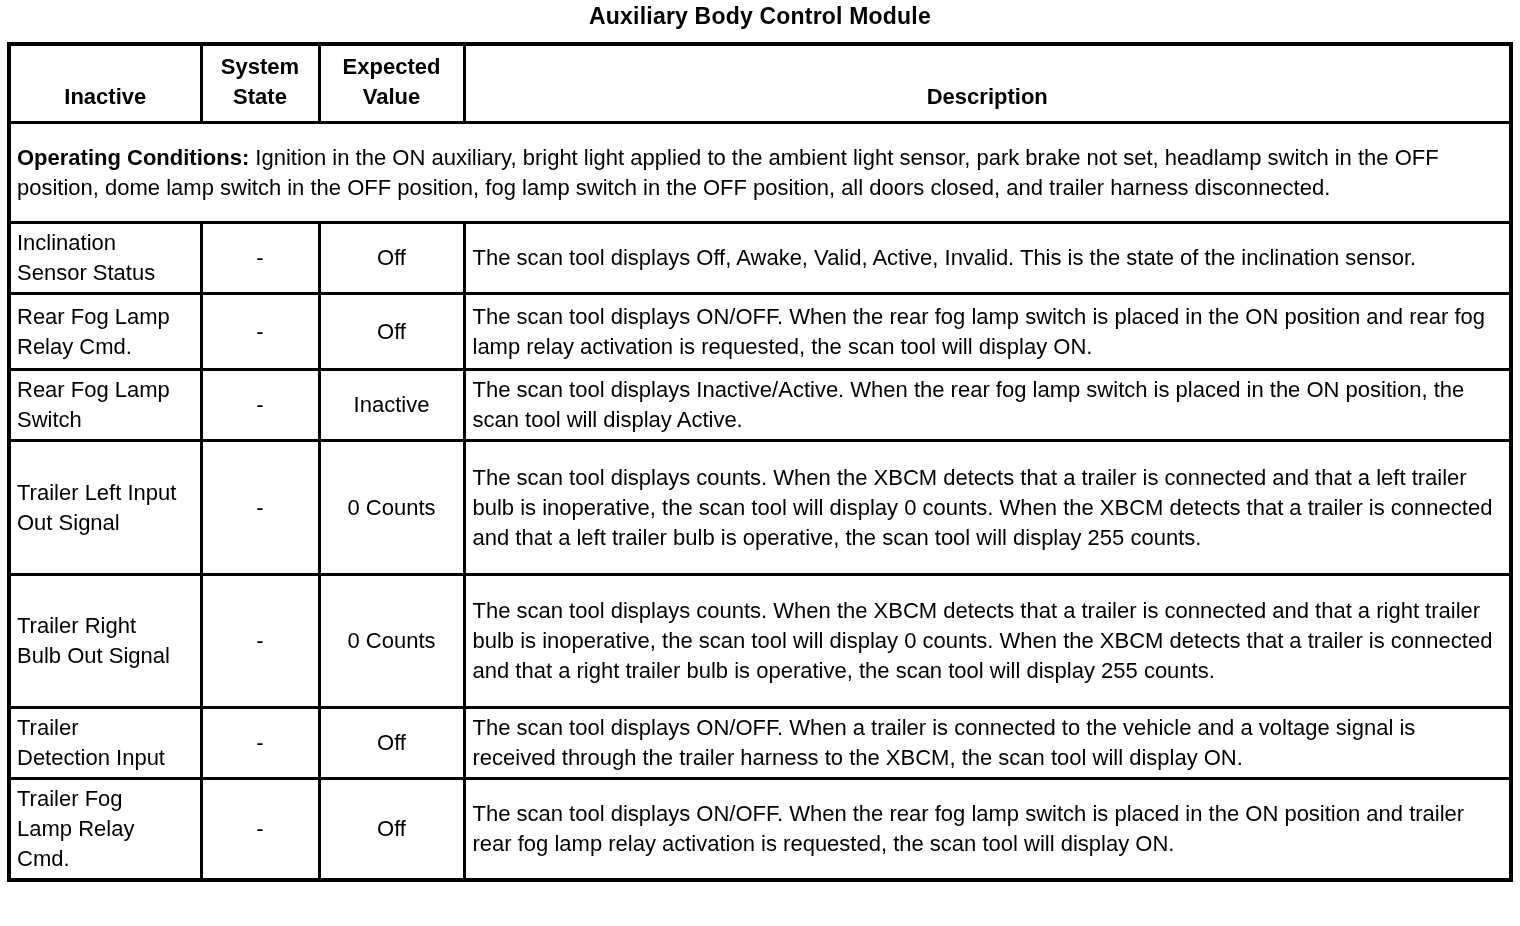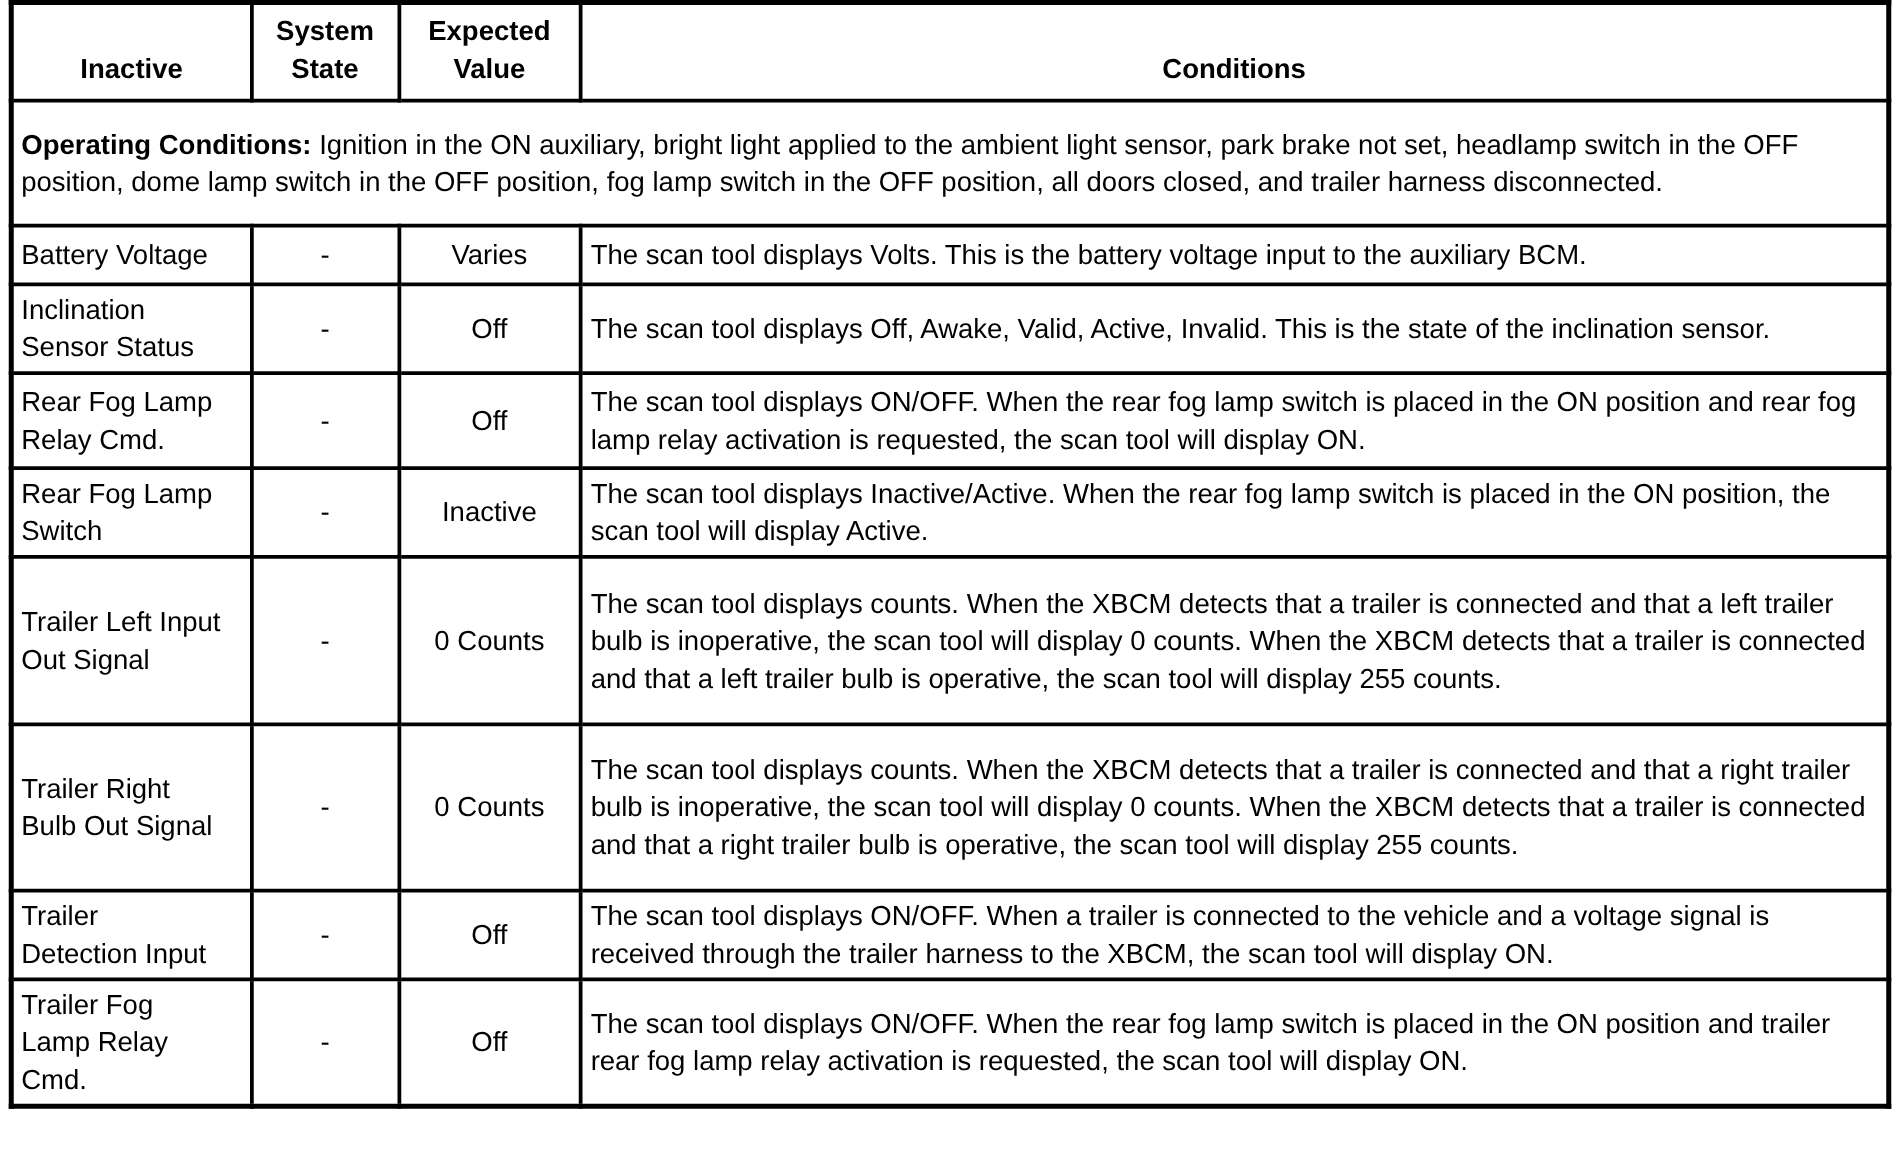--- a/index.html
+++ b/index.html
@@ -82,49 +82,44 @@
   tr.r4 { height: 134px; }
   tr.r5 { height: 133px; }
   tr.r6 { height: 58px; }
   tr.r7 { height: 100px; }
 </style>
 </head>
 <body>
 
 <div class="page">
 
+  <div class="doc-title">Auxiliary Body Control Module</div>
 
   <table class="param-table">
     <colgroup>
       <col class="col-param">
       <col class="col-state">
       <col class="col-value">
       <col class="col-desc">
     </colgroup>
 
     <tbody>
         <tr class="header-row">
       <th>Inactive</th>
       <th>System
 State</th>
       <th>Expected
 Value</th>
-      <th>Conditions</th>
+      <th>Description</th>
     </tr>
 
     <tr class="opcond-row">
       <td class="opcond-cell" colspan="4"><span class="opcond-label">Operating Conditions:</span><span> Ignition in the ON auxiliary, bright light applied to the ambient light sensor, park brake not set, headlamp switch in the OFF position, dome lamp switch in the OFF position, fog lamp switch in the OFF position, all doors closed, and trailer harness disconnected.</span></td>
     </tr>
 
-    <tr class="r0">
-      <td class="c-param">Battery Voltage</td>
-      <td class="c-state">-</td>
-      <td class="c-value">Varies</td>
-      <td class="c-desc">The scan tool displays Volts. This is the battery voltage input to the auxiliary BCM.</td>
-    </tr>
 
     <tr class="r1">
       <td class="c-param">Inclination
 Sensor Status</td>
       <td class="c-state">-</td>
       <td class="c-value">Off</td>
       <td class="c-desc">The scan tool displays Off, Awake, Valid, Active, Invalid. This is the state of the inclination sensor.</td>
     </tr>
 
     <tr class="r2">

